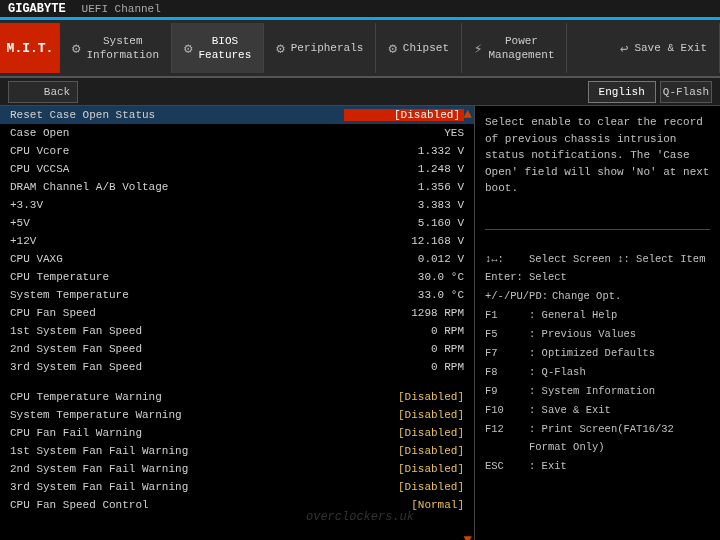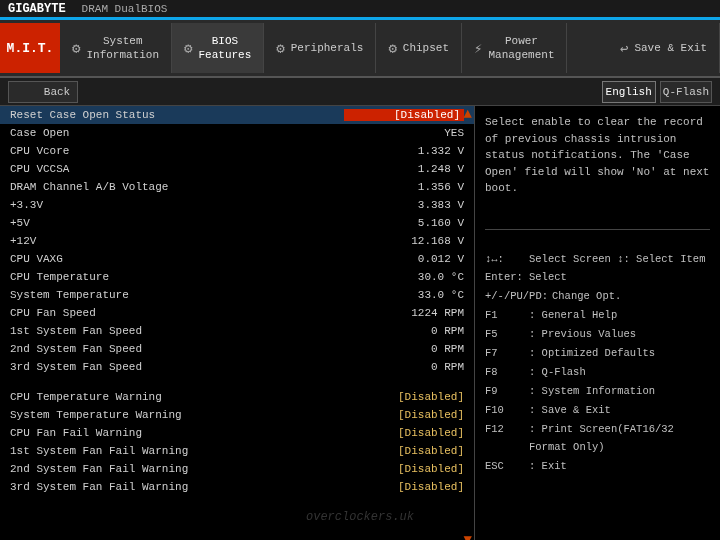--- a/index.html
+++ b/index.html
@@ -97,21 +97,21 @@
       justify-content: center;
       margin-left: 8px;
       cursor: pointer;
       font-size: 11px;
       padding-left: 28px;
     }
     #lang-button {
       background: #2a2a2a;
       border: 1px solid #777;
       color: #fff;
-      padding: 2px 3px;
+      padding: 2px 10px;
       height: 22px;
       display: flex;
       align-items: center;
       margin-left: auto;
       cursor: pointer;
       font-size: 11px;
     }
     #qflash-button {
       background: #2a2a2a;
       border: 1px solid #555;
@@ -239,21 +239,21 @@
       font-size: 12px;
       font-style: italic;
       pointer-events: none;
     }
   </style>
 </head>
 <body>
 
 <div id="top-bar">
   <span id="brand-logo">GIGABYTE</span>
-  <span id="dual-bios-label">DRAM DualBIOS</span>
+  <span id="dual-bios-label">UEFI Channel</span>
 </div>
 
 <div id="nav-bar">
   <div id="mit-button">M.I.T.</div>
 
   <div class="nav-item">
     <span class="nav-icon">⚙</span>
     <span class="nav-text">System<br>Information</span>
   </div>
   <div class="nav-item active">
@@ -328,21 +328,21 @@
         <div class="setting-row">
           <span class="setting-label">CPU Temperature</span>
           <span class="setting-value">30.0 °C</span>
         </div>
         <div class="setting-row">
           <span class="setting-label">System Temperature</span>
           <span class="setting-value">33.0 °C</span>
         </div>
         <div class="setting-row">
           <span class="setting-label">CPU Fan Speed</span>
-          <span class="setting-value">1224 RPM</span>
+          <span class="setting-value">1298 RPM</span>
         </div>
         <div class="setting-row">
           <span class="setting-label">1st System Fan Speed</span>
           <span class="setting-value">0 RPM</span>
         </div>
         <div class="setting-row">
           <span class="setting-label">2nd System Fan Speed</span>
           <span class="setting-value">0 RPM</span>
         </div>
         <div class="setting-row">
@@ -366,20 +366,24 @@
           <span class="setting-label">1st System Fan Fail Warning</span>
           <span class="setting-value bracketed">[Disabled]</span>
         </div>
         <div class="setting-row">
           <span class="setting-label">2nd System Fan Fail Warning</span>
           <span class="setting-value bracketed">[Disabled]</span>
         </div>
         <div class="setting-row">
           <span class="setting-label">3rd System Fan Fail Warning</span>
           <span class="setting-value bracketed">[Disabled]</span>
+        </div>
+        <div class="setting-row">
+          <span class="setting-label">CPU Fan Speed Control</span>
+          <span class="setting-value bracketed">[Normal]</span>
         </div>
       </div>
     <div class="scroll-indicator-bottom">▼</div>
   </div>
 
   <div id="right-panel">
     <div id="help-text">Select enable to clear the record of previous chassis intrusion status notifications. The 'Case Open' field will show 'No' at next boot.</div>
     <hr id="help-divider">
     <div id="shortcut-list">
     <div class="shortcut-item">

